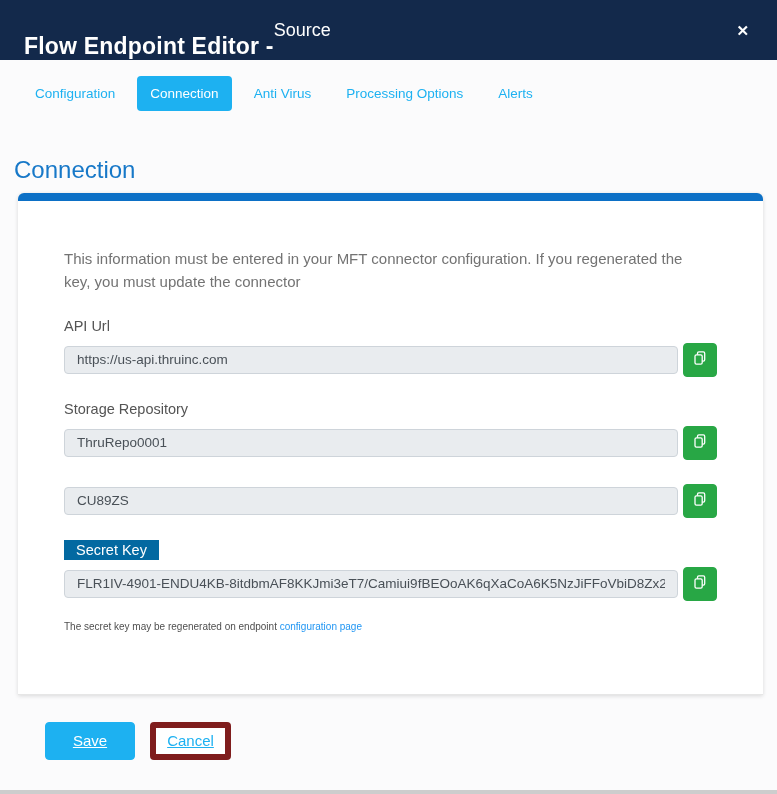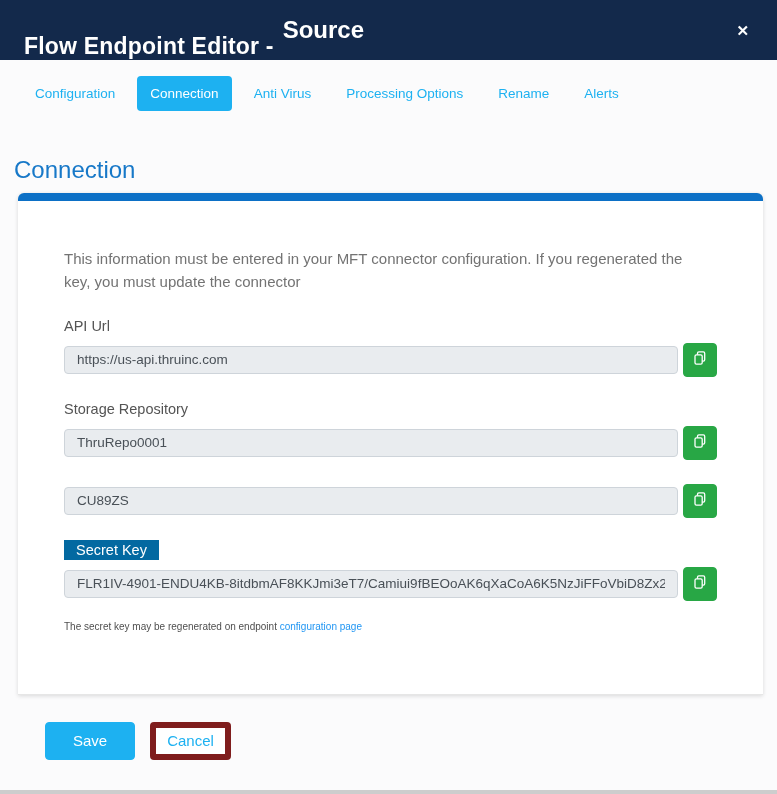--- a/index.html
+++ b/index.html
@@ -14,21 +14,21 @@
   
   .modal-header {
     height: 60px;
     background: #13294b;
     display: flex;
     align-items: center;
     padding: 0 24px;
     color: #ffffff;
   }
   .modal-title { font-size: 23px; font-weight: 700; letter-spacing: .2px; margin-top: 32px; }
-  .modal-subtitle { font-size: 24px; font-weight: 700; margin-left: 9px; }
+  .modal-subtitle { font-size: 18px; font-weight: 400; }
   .close-btn {
     margin-left: auto;
     background: none; border: none;
     color: #ffffff; font-size: 15px; font-weight: 700;
     cursor: pointer; line-height: 1; padding: 4px;
   }
 
   
   .tabs {
     display: flex;
@@ -97,20 +97,21 @@
 
   
   .footer {
     padding: 27px 0 0 45px;
     display: flex; gap: 15px;
   }
   .btn {
     height: 38px; border-radius: 4px;
     font-size: 15px; cursor: pointer;
     font-family: "Liberation Sans", sans-serif;
+    text-decoration: underline;
   }
   .btn-save {
     width: 90px;
     background: #1db1f1; border: 1px solid #1db1f1; color: #ffffff;
   }
   .btn-cancel {
     width: 81px;
     background: #ffffff; border: 6px solid #7f1d1d; color: #1db1f1;
   }
 
@@ -126,21 +127,20 @@
   <span class="modal-title">Flow Endpoint Editor -</span>
   <span class="modal-subtitle">Source</span>
   <button class="close-btn">✕</button>
 </div>
 
 <div class="tabs">
   <button class="tab">Configuration</button>
   <button class="tab active">Connection</button>
   <button class="tab">Anti Virus</button>
   <button class="tab">Processing Options</button>
-  <button class="tab">Rename</button>
   <button class="tab">Alerts</button>
 </div>
 
 <h1 class="section-heading">Connection</h1>
 
 <div class="card">
 
   <p class="description">This information must be entered in your MFT connector configuration. If you regenerated the key, you must update the connector</p>
 
   <div class="field">

